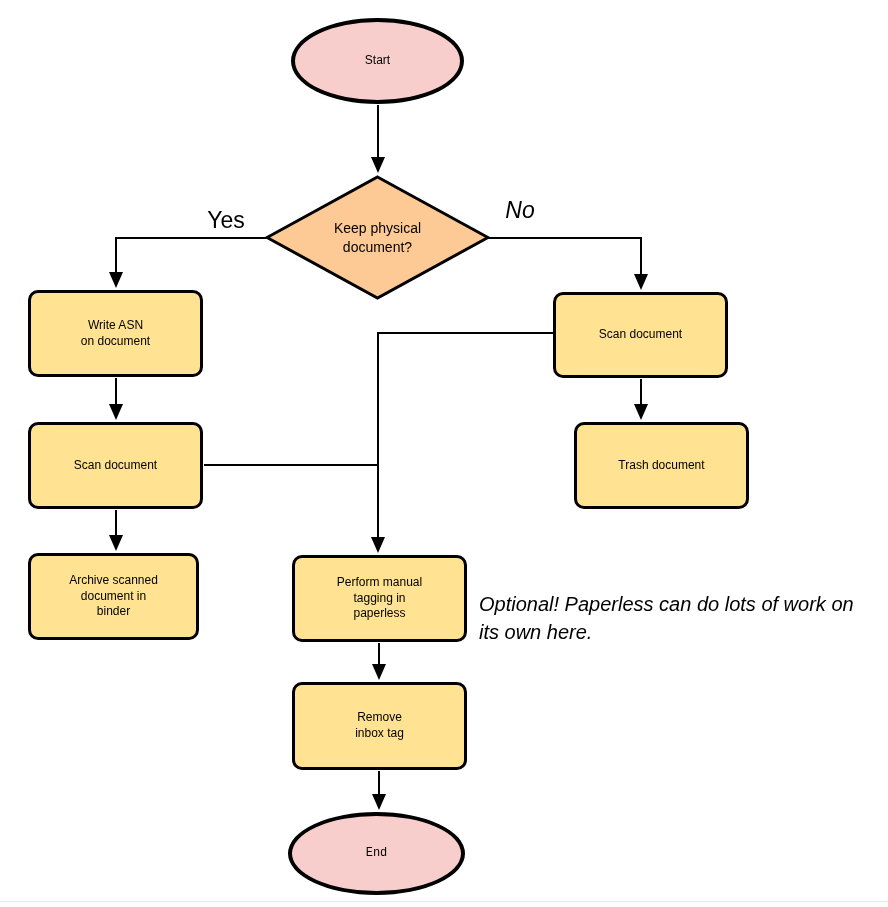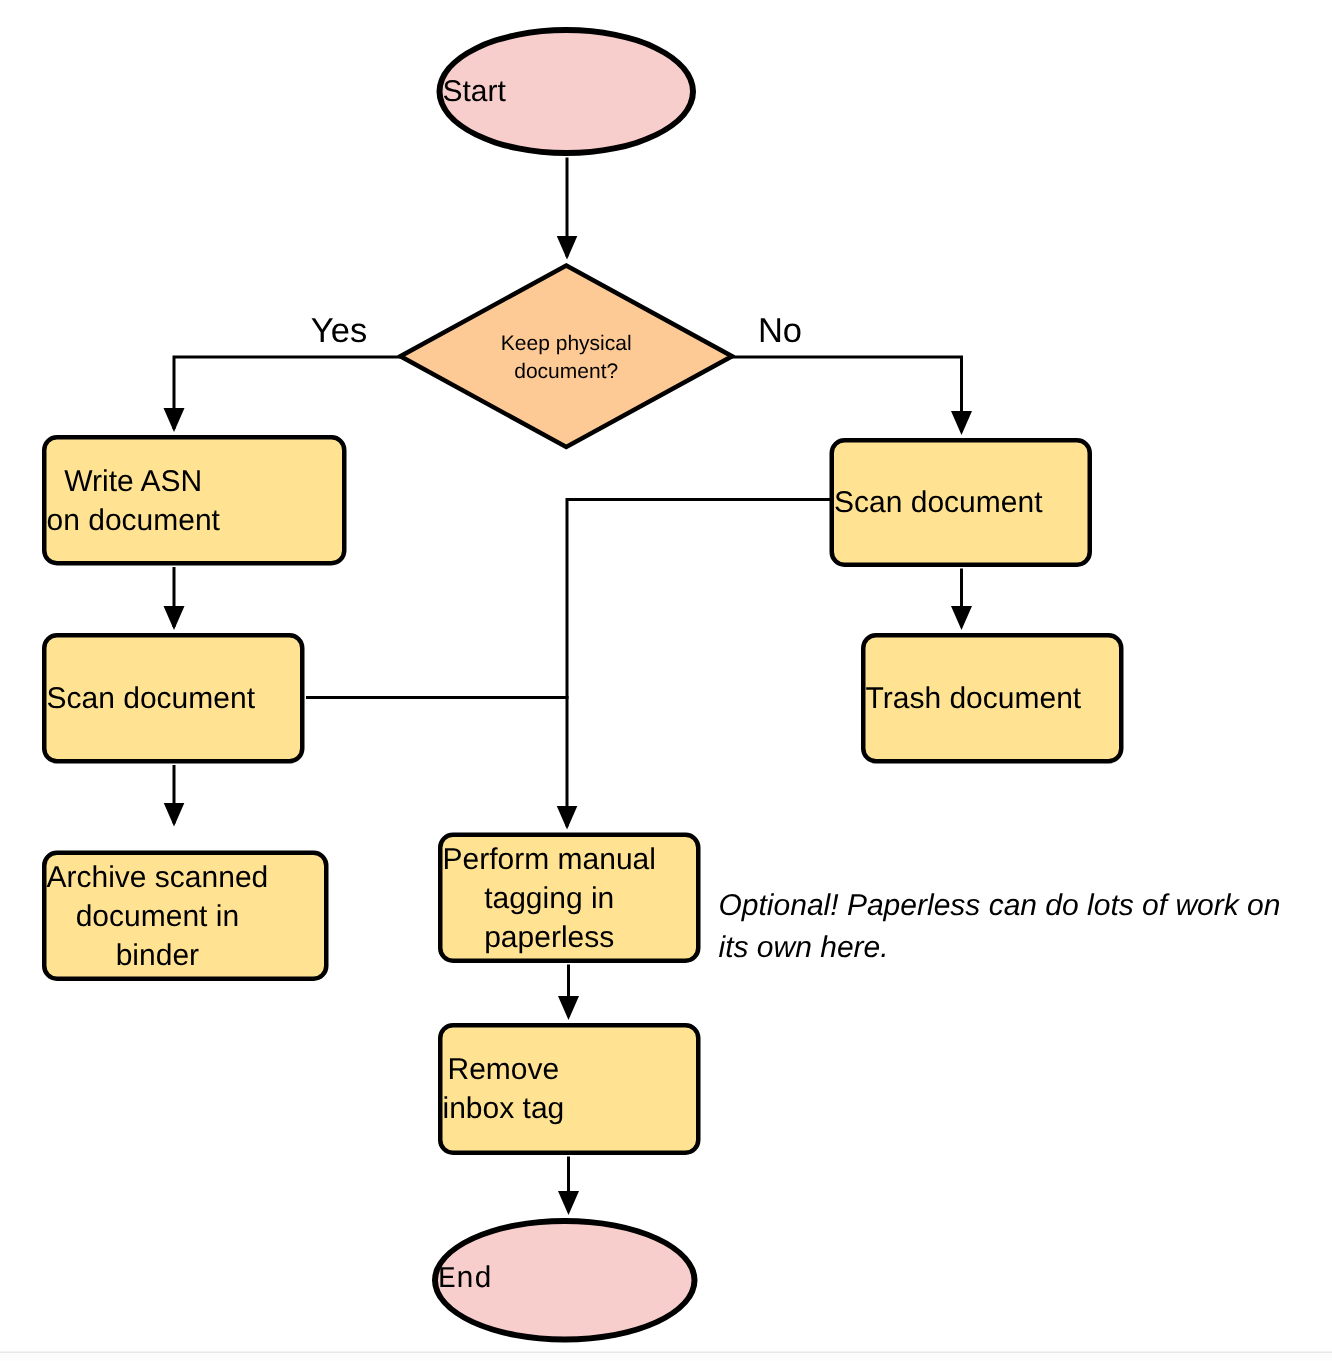--- a/index.html
+++ b/index.html
@@ -14,23 +14,23 @@
   }
   .edges {
     position: absolute;
     left: 0; top: 0;
     width: 888px; height: 907px;
   }
   .node {
     position: absolute;
     display: flex;
     align-items: center;
-    justify-content: flex-start;
+    justify-content: center;
     text-align: center;
-    font-size: 20px;
+    font-size: 12px;
     line-height: 1.3;
     white-space: pre-line;
     box-sizing: border-box;
   }
   .process {
     background: var(--process-fill, #ffe393);
     border: 3px solid var(--stroke, #000);
     border-radius: 10px;
   }
   .terminator {
@@ -103,30 +103,30 @@
   </div>
 
   <div class="decision-wrap" style="left:265px; top:175px; width:225px; height:125px;">
     <svg width="225" height="125" viewBox="0 0 225 125">
       <polygon points="112.5,2 223,62.5 112.5,123 2,62.5" style="fill: var(--decision-fill, #fdca96); stroke: var(--stroke, #000);" stroke-width="3"></polygon>
     </svg>
     <div class="decision-label">Keep physical
 document?</div>
   </div>
 
-  <div class="node process" style="left:28px; top:290px; width:203px; height:87px;">
+  <div class="node process" style="left:28px; top:290px; width:175px; height:87px;">
     <span>Write ASN
 on document</span>
   </div>
 
   <div class="node process" style="left:28px; top:422px; width:175px; height:87px;">
     <span>Scan document</span>
   </div>
 
-  <div class="node process" style="left:28px; top:567px; width:191px; height:87px;">
+  <div class="node process" style="left:28px; top:553px; width:171px; height:87px;">
     <span>Archive scanned
 document in
 binder</span>
   </div>
 
   <div class="node process" style="left:553px; top:292px; width:175px; height:86px;">
     <span>Scan document</span>
   </div>
 
   <div class="node process" style="left:553px; top:422px; width:175px; height:87px;margin-left:21px;">
@@ -143,20 +143,20 @@
     <span>Remove
 inbox tag</span>
   </div>
 
   <div class="node terminator" style="left:288px; top:812px; width:177px; height:83px;font-family:Liberation Mono, monospace;">
     <span>End</span>
   </div>
 
   <div class="edge-label" style="left:198px; top:207px;">Yes</div>
 
-  <div class="edge-label" style="left:492px; top:207px;">No</div>
+  <div class="edge-label" style="left:492px; top:197px;font-style:italic;">No</div>
 
   <div class="note" style="left:479px; top:590px; width:420px;">Optional! Paperless can do lots of work on
 its own here.</div>
 
   <div class="footer-strip"></div>
 
 </div>
 
 </body></html>

